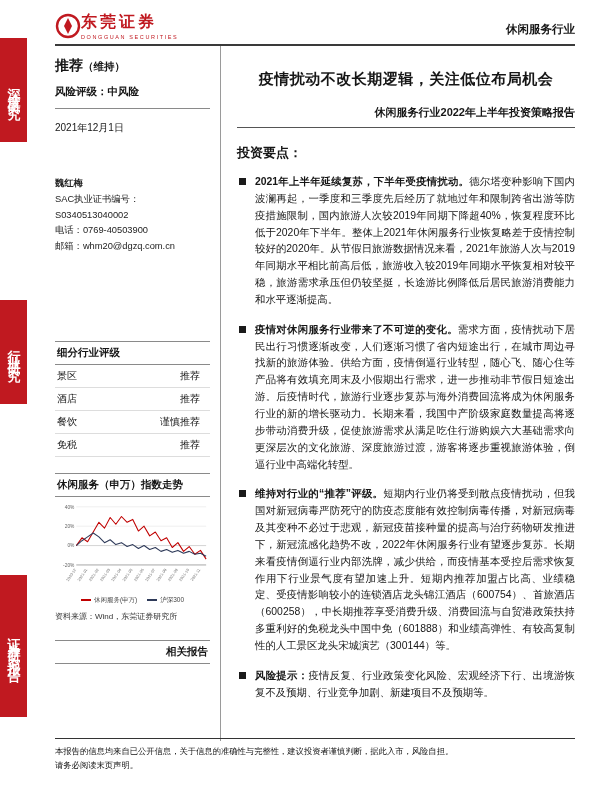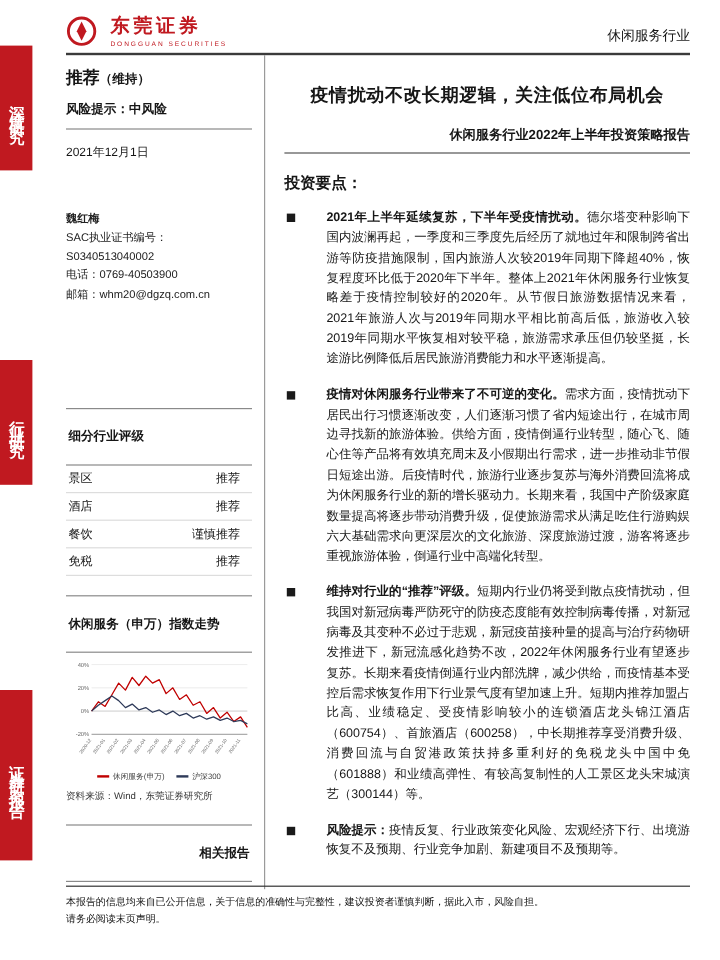--- a/index.html
+++ b/index.html
@@ -21,64 +21,64 @@
     padding:8px 0;
   }
   .sb1 { top:38px;  height:104px; }
   .sb2 { top:300px; height:104px; }
   .sb3 { top:575px; height:142px; }
 
   
   .content { position:absolute; left:55px; right:25px; top:12px; }
 
   .hdr { display:flex; justify-content:space-between; align-items:flex-end; }
-  .logo { display:flex; align-items:center; gap:11px;justify-content:flex-end; }
+  .logo { display:flex; align-items:center; gap:0;justify-content:flex-end; }
   .logo-mark { width:26px; height:26px; }
   .logo-cn { color:#c01920; font-weight:bold; font-size:16px; letter-spacing:3px; font-family:"Liberation Serif","DejaVu Serif",serif; }
   .logo-en { color:#c01920; font-size:5.5px; letter-spacing:1.6px; margin-top:1px; }
-  .industry { font-size:11.5px; font-weight:normal; padding-bottom:3px; }
+  .industry { font-size:11.5px; font-weight:bold; padding-bottom:3px; }
   .hdr-rule { border-bottom:2.5px solid #3a3a3a; margin-top:4px; }
 
   .body-row { display:flex; align-items:stretch; min-height:695px; }
   .col-left { width:155px; padding-top:10px; }
   .col-divider { width:1px; background:#9a9a9a; margin-left:10px; }
   .col-right { flex:1; padding-left:16px; padding-top:24px; }
 
   
   .rec-line { }
   .rec { font-size:14px; font-weight:bold; }
   .rec-status { font-size:10.5px; font-weight:bold; }
   .risk { font-size:10.5px; font-weight:bold; margin-top:10px; padding-bottom:9px; border-bottom:1px solid #8a8a8a; }
   .date { font-size:10px; margin-top:12px; }
   .analyst { font-size:9.3px; margin-top:41px; line-height:1.7; color:#222; }
   .analyst-name { font-weight:bold; }
 
   .panel-hdr {
     font-size:10.5px; font-weight:bold;
     border-top:1px solid #8a8a8a; border-bottom:1px solid #8a8a8a;
-    padding:16px 2px;
+    padding:4px 2px;
   }
   .sub-ratings { margin-top:86px; }
   .rt-row { display:flex; justify-content:space-between; font-size:10px; padding:4px 10px 4px 2px; border-bottom:1px solid #ddd; }
   .rt-val { }
 
   .chart-panel { margin-top:16px; }
   #chart-svg { width:100%; display:block; margin-top:4px; }
   .legend { display:flex; gap:10px; justify-content:center; font-size:6.5px; color:#444; margin-top:-2px; }
   .lg-item i { display:inline-block; width:10px; height:2px; margin-right:3px; vertical-align:middle; }
   .source { font-size:8px; color:#333; margin-top:6px; }
 
   .related { margin-top:18px;text-align:right; }
 
   
   .title { font-size:15px; font-weight:bold; text-align:center; letter-spacing:0.5px; }
   .subtitle { font-size:11px; font-weight:bold; text-align:right; margin-top:16px; padding-bottom:7px; border-bottom:1px solid #555; }
   .points-hdr { font-size:13px; font-weight:bold; margin-top:16px; }
   .bullets { margin-top:12px; }
-  .bullet { display:flex; margin-bottom:13px;gap:17px; }
+  .bullet { display:flex; margin-bottom:13px; }
   .sq { flex:none; width:7px; height:7px; background:#1a1a1a; margin:4px 9px 0 2px; }
   .bullet p { font-size:10.4px; line-height:1.62; text-align:justify; }
   .bullet b { font-weight:bold; }
 
   
   footer {
     position:absolute; left:55px; right:25px; bottom:28px;
     border-top:1.5px solid #333; padding-top:6px;
     font-size:8.3px; line-height:1.6; color:#111;
   }
@@ -111,21 +111,21 @@
       <div class="industry">休闲服务行业</div>
     </header>
     <div class="hdr-rule"></div>
 
     <div class="body-row">
 
       <div class="col-left">
         <div class="rec-line">
           <span class="rec">推荐</span><span class="rec-status">（维持）</span>
         </div>
-        <div class="risk">风险提示：中风险</div>
+        <div class="risk">风险评级：中风险</div>
         <div class="date">2021年12月1日</div>
 
         <div class="analyst">
           <div class="analyst-name">魏红梅</div>
           <div>SAC执业证书编号：</div>
           <div>S0340513040002</div>
           <div>电话：0769-40503900</div>
           <div>邮箱：whm20@dgzq.com.cn</div>
         </div>
 

